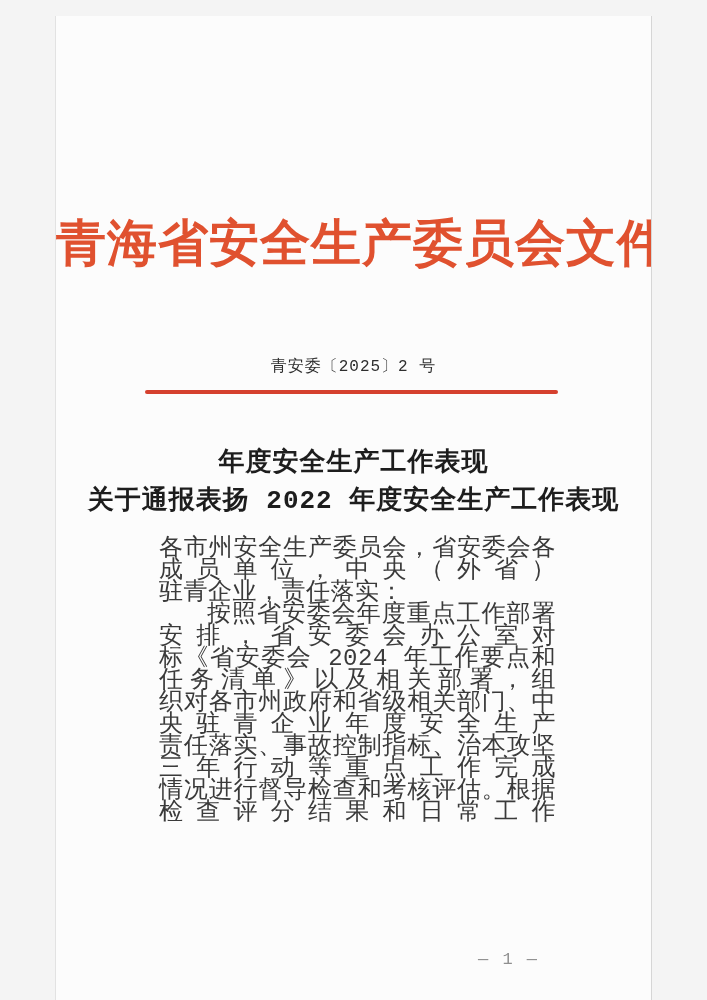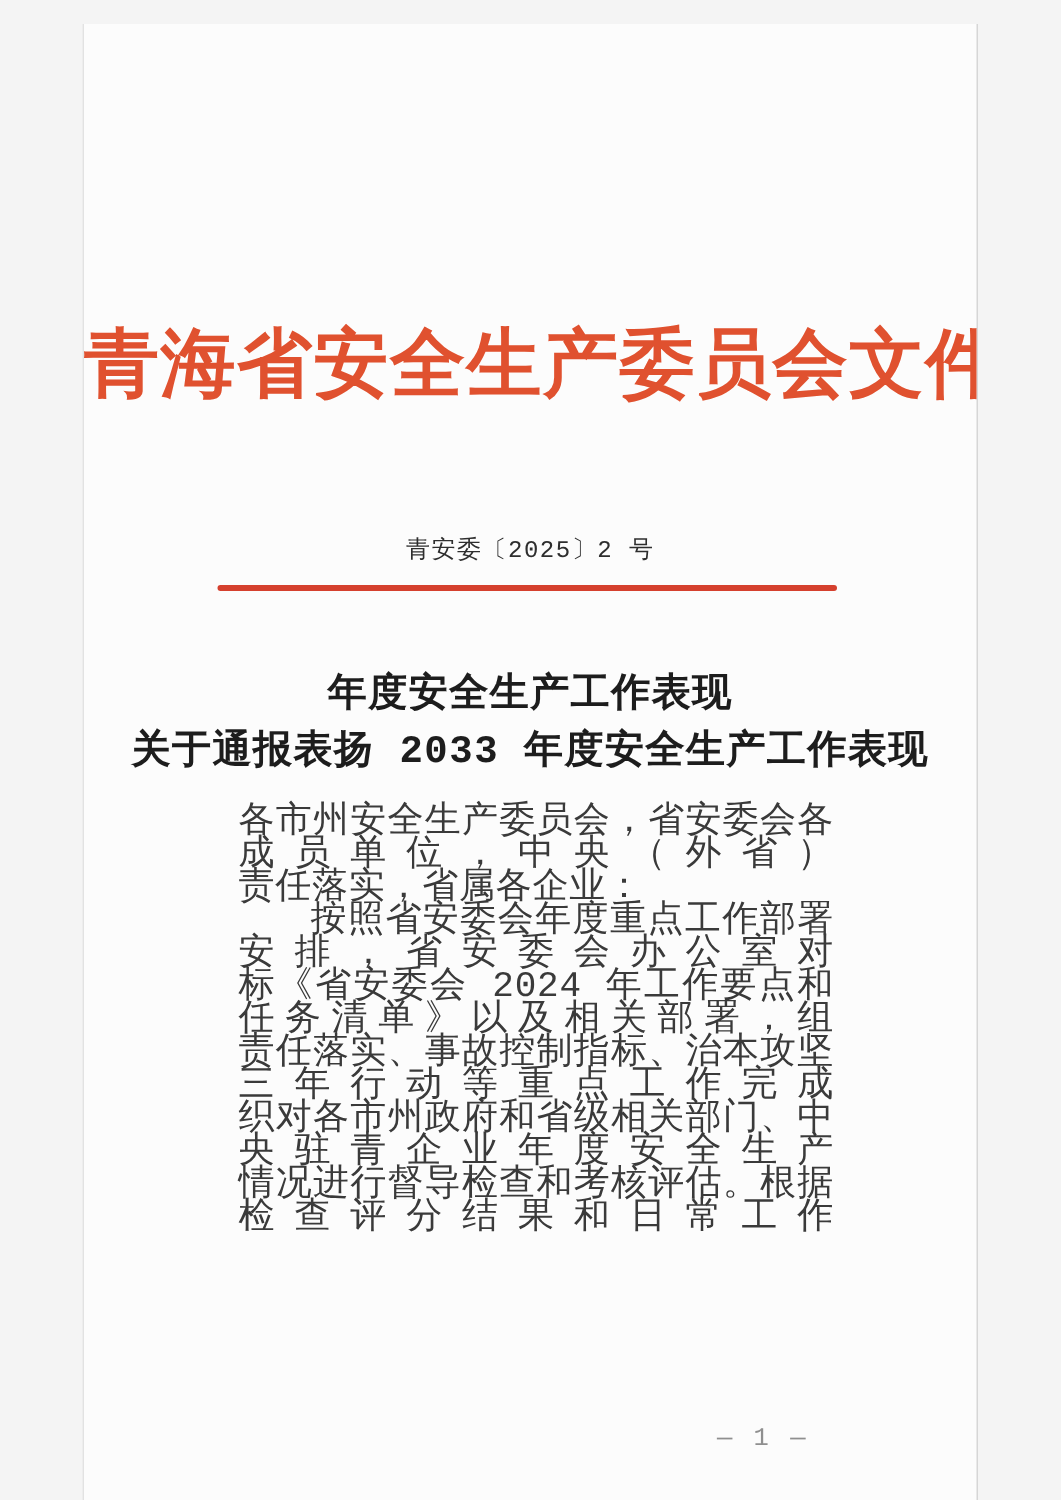--- a/index.html
+++ b/index.html
@@ -89,29 +89,29 @@
 <div class="page">
 
   <div class="header-title">青海省安全生产委员会文件</div>
 
   <div class="doc-number">青安委〔2025〕2 号</div>
 
   <div class="red-divider"></div>
 
   <div class="title-block">
     <div class="title-line">年度安全生产工作表现</div>
-    <div class="title-line">关于通报表扬 2033 年度安全生产工作表现</div>
+    <div class="title-line">关于通报表扬 2022 年度安全生产工作表现</div>
   </div>
 
   <div class="body-block">
     <div class="body-line">各市州安全生产委员会，省安委会各成员单位，中央（外省）</div>
-    <div class="body-line short">责任落实，省属各企业：</div>
+    <div class="body-line short">驻青企业，责任落实：</div>
     <div class="body-line indent">按照省安委会年度重点工作部署安排，省安委会办公室对</div>
     <div class="body-line">标《省安委会 2024 年工作要点和任务清单》以及相关部署，组</div>
+    <div class="body-line">织对各市州政府和省级相关部门、中央驻青企业年度安全生产</div>
     <div class="body-line">责任落实、事故控制指标、治本攻坚三年行动等重点工作完成</div>
-    <div class="body-line">织对各市州政府和省级相关部门、中央驻青企业年度安全生产</div>
     <div class="body-line">情况进行督导检查和考核评估。根据检查评分结果和日常工作</div>
 
   </div>
 
   <div class="page-number">— 1 —</div>
 
 </div>
 
 </body></html>

